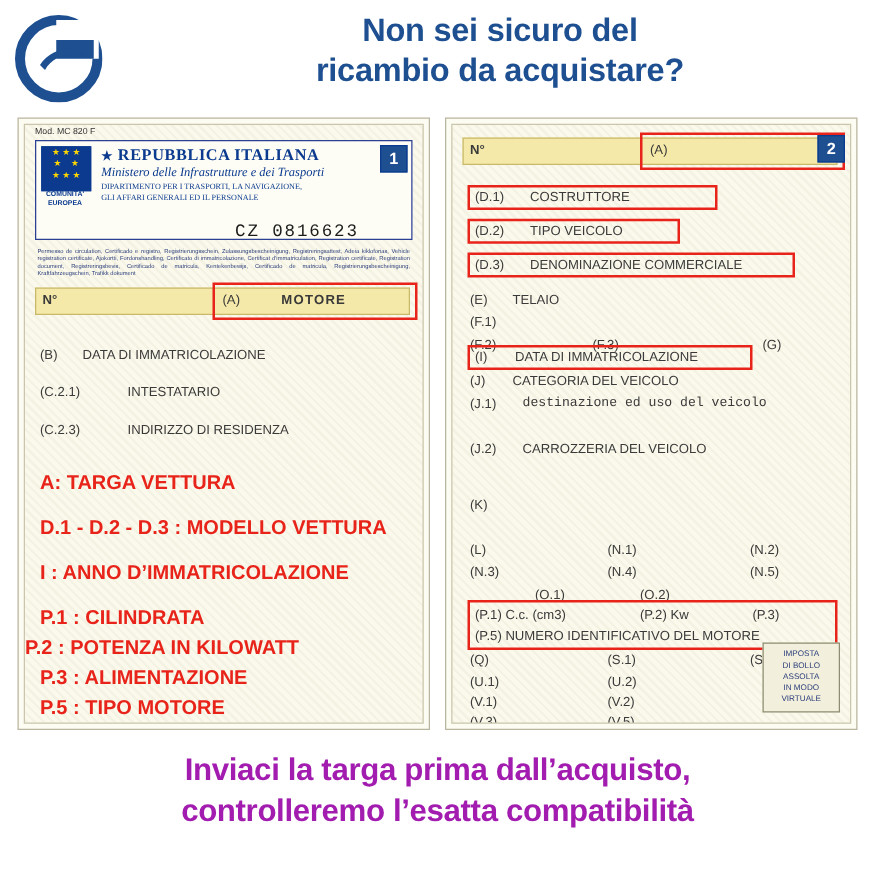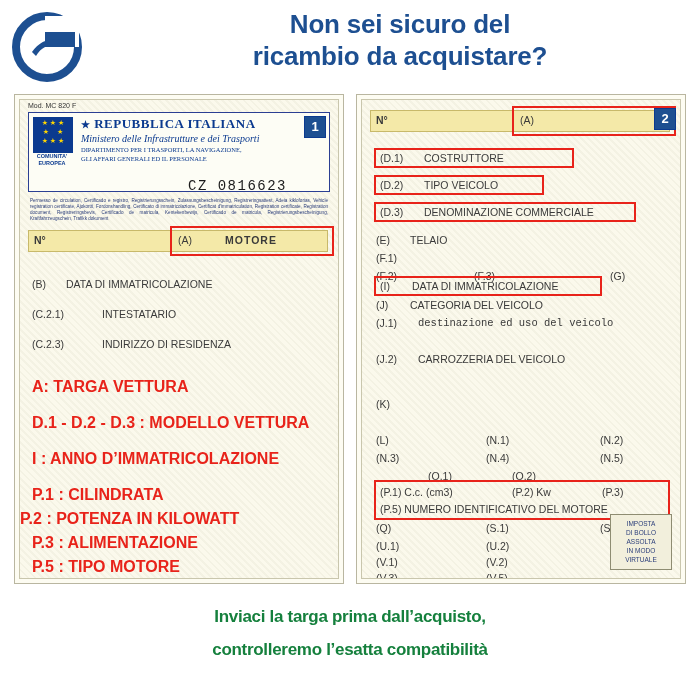--- a/index.html
+++ b/index.html
@@ -16,21 +16,21 @@
     position:absolute;left:12px;top:12px;width:70px;height:70px;
   }
   .headline{
     position:absolute;left:120px;top:8px;width:560px;
     text-align:center;color:#1d4f91;font-weight:bold;font-size:26px;
     line-height:32px;letter-spacing:-0.2px;
   }
   
   .footer{
     position:absolute;left:0;top:600px;width:700px;
-    text-align:center;color:#15803d;font-weight:bold;font-size:17px;
+    text-align:center;color:#a21caf;font-weight:bold;font-size:25px;
     line-height:33px;letter-spacing:-0.3px;
   }
   
   .doc{
     position:absolute;background:#fdfcf2;border:1px solid #b9b6a0;
     box-sizing:border-box;
   }
   .doc-left{left:14px;top:94px;width:330px;height:490px;}
   .doc-right{left:356px;top:94px;width:330px;height:490px;}
   .doc-inner{

